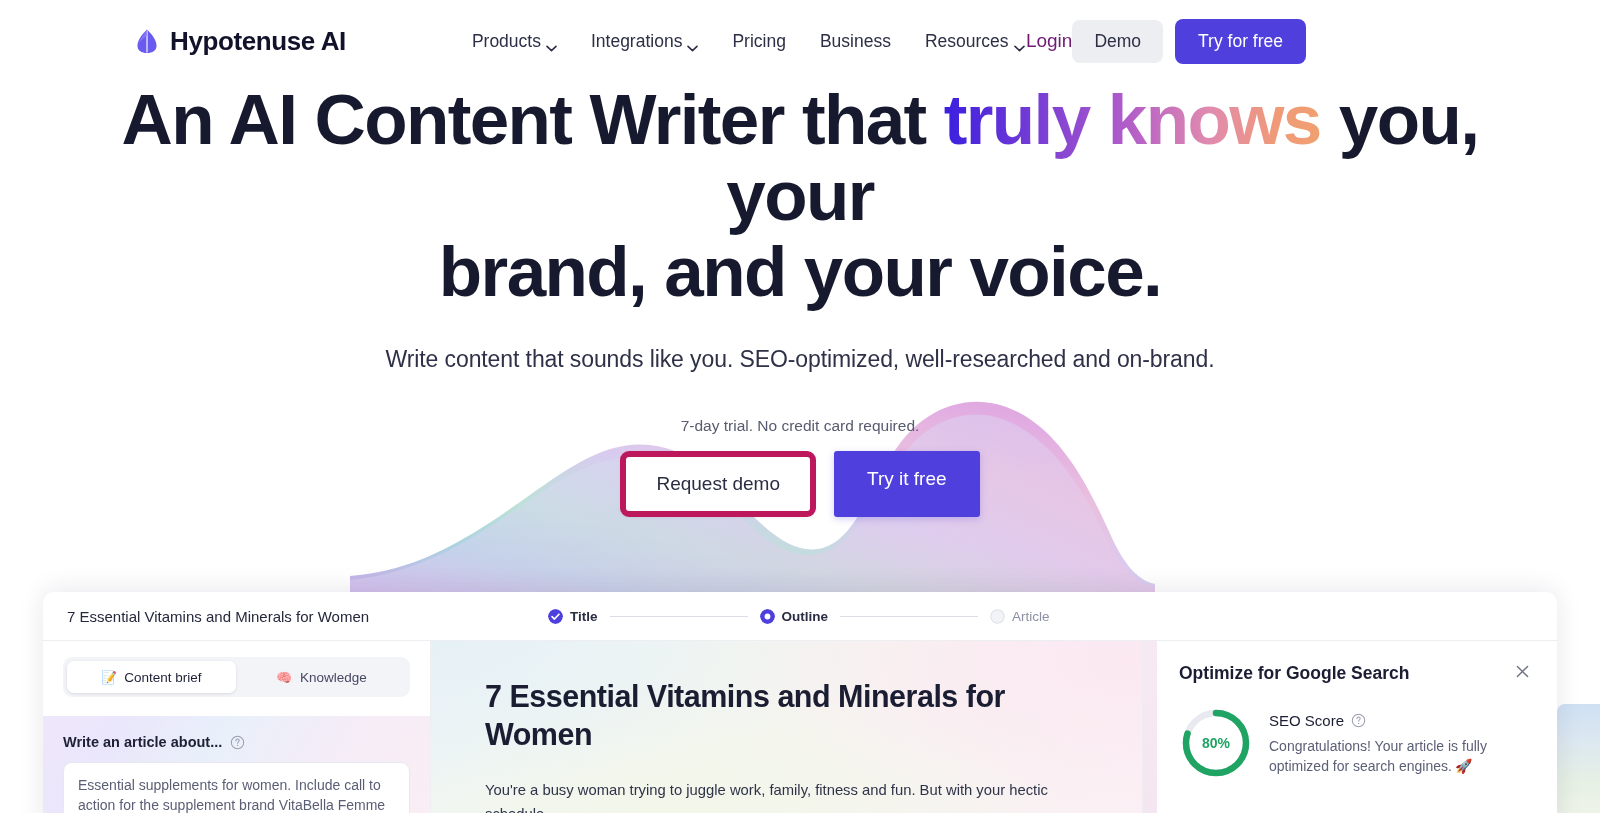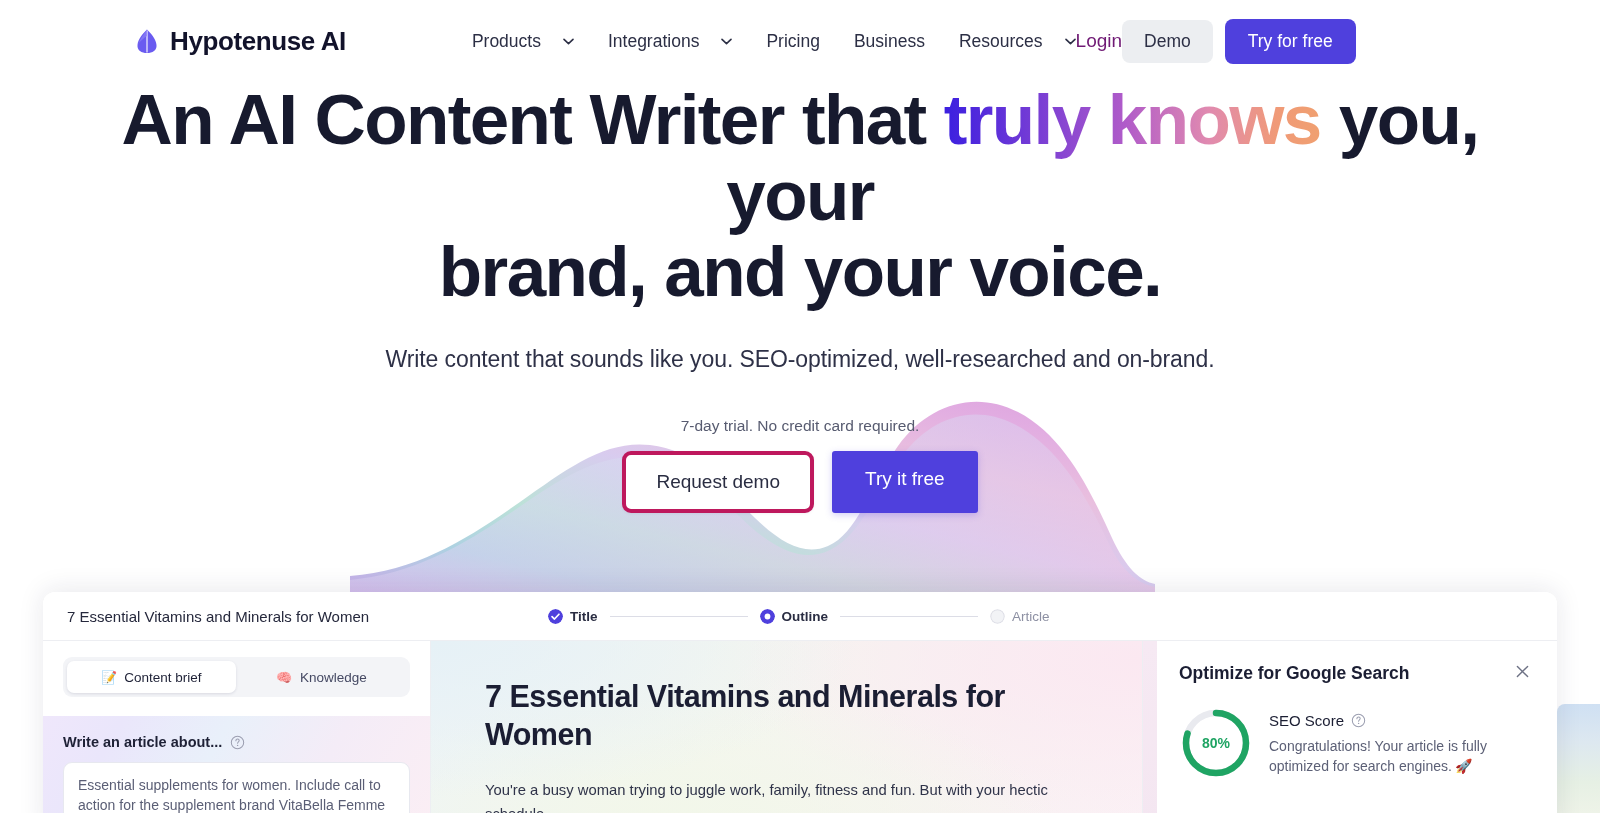--- a/index.html
+++ b/index.html
@@ -18,21 +18,21 @@
     display: flex; align-items: center; background: #fff; z-index: 40;
   }
   .brand { display: flex; align-items: center; gap: 10px; margin-left: 134px; }
   .brand-mark { width: 26px; height: 26px; display: block; }
   .brand-name {
     font-size: 26px; font-weight: 700; color: #12132b; letter-spacing: -0.4px;
     white-space: nowrap;
   }
   .nav-links { display: flex; align-items: center; gap: 34px; margin-left: 126px; }
   .nav-link {
-    display: flex; align-items: center; gap: 22px;
+    display: flex; align-items: flex-end; gap: 5px;
     font-size: 17.5px; color: #2c2f45; cursor: pointer; white-space: nowrap;
   }
   .caret { width: 11px; height: 7px; display: block; flex: none; }
   .nav-right { display: flex; align-items: center; gap: 0; margin-left: auto; margin-right: 146px; }
   .login-link { font-size: 19px; color: #701a75; cursor: pointer; }
   .demo-btn {
     font-size: 17.5px; color: #2c2f45; background: #eceef1;
     border-radius: 8px; padding: 11px 22px; cursor: pointer; margin-right: 12px;
     white-space: nowrap;
   }
@@ -52,21 +52,21 @@
     background: linear-gradient(90deg, #3b1fe0 0%, #7b3fd4 26%, #b05bc9 48%, #e08ab0 70%, #f09a78 88%, #f0a070 100%);
     -webkit-background-clip: text; background-clip: text;
     -webkit-text-fill-color: transparent; color: transparent;
   }
   .hero-sub {
     margin-top: 36px; font-size: 23px; color: #2e3147; font-weight: 400; letter-spacing: -0.1px;
   }
   .hero-trial { margin-top: 44px; font-size: 15.5px; color: #575b70; }
   .hero-ctas { margin-top: 16px; display: flex; justify-content: center; gap: 18px; }
   .btn-demo {
-    background: #fff; border: 4px solid #be185d; border-radius: 9px;
+    background: #fff; border: 6px solid #be185d; border-radius: 9px;
     padding: 16px 30px; font-size: 19px; color: #2a2d42; cursor: pointer;
     box-shadow: 0 1px 3px rgba(25,25,60,.05); white-space: nowrap;
   }
   .btn-free {
     background: #4f40dd; border-radius: 3px; padding: 17px 33px;
     font-size: 19px; color: #fff; font-weight: 500; cursor: pointer;
     box-shadow: 0 2px 7px rgba(79,64,221,.25); white-space: nowrap;
   }
 
   

